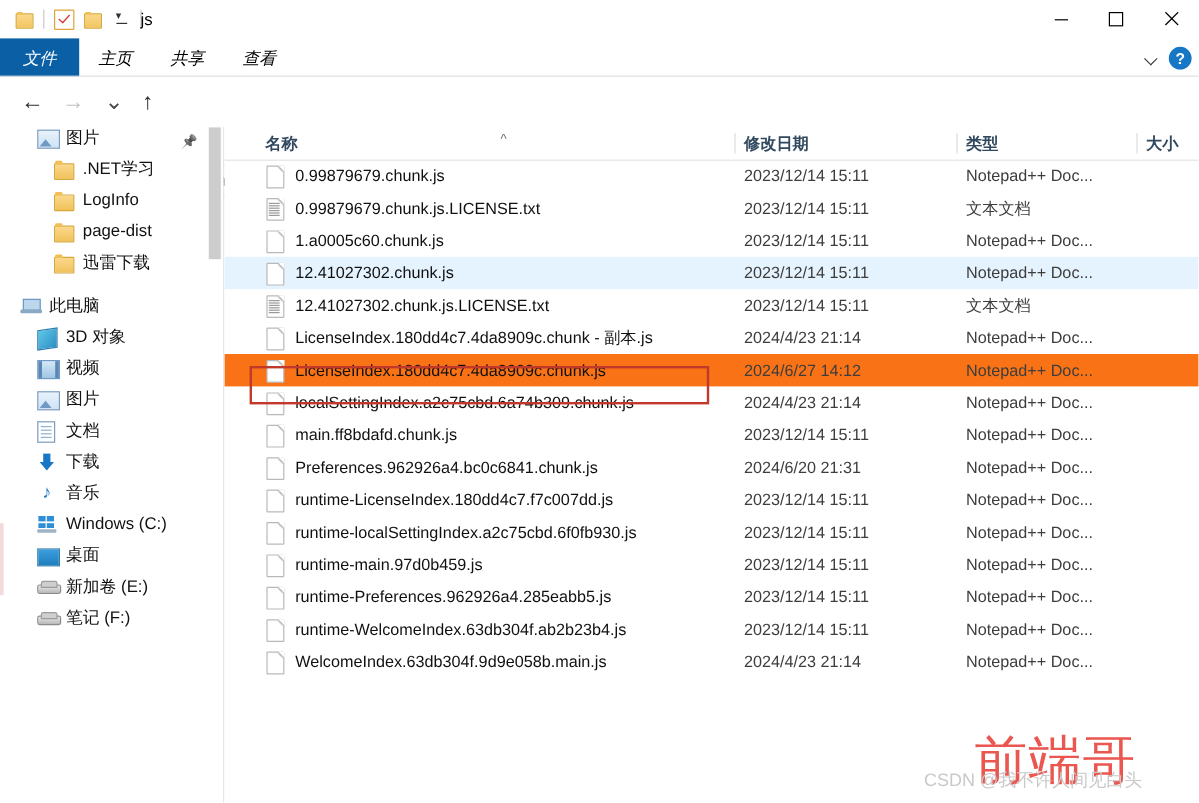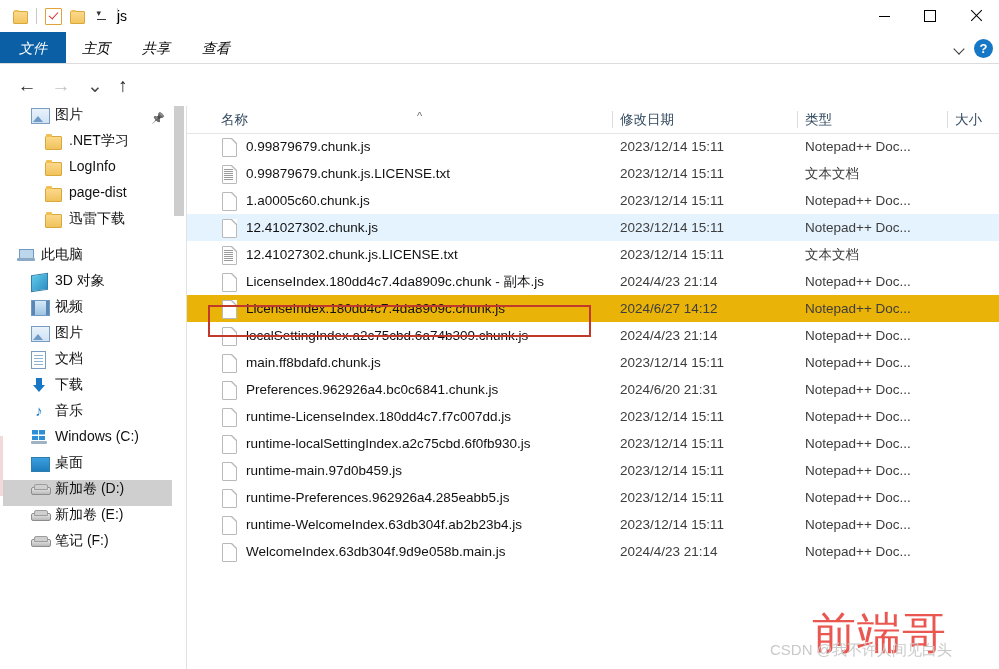--- a/index.html
+++ b/index.html
@@ -112,31 +112,31 @@
       linear-gradient(#2e8fd6,#2e8fd6) 0 5.5px/6px 4.5px no-repeat,
       linear-gradient(#2e8fd6,#2e8fd6) 7px 5.5px/6px 4.5px no-repeat;}
   .ic-win:after{content:"";position:absolute;left:0;top:12px;width:16px;height:3px;background:#9fb3c4;border-radius:1px;}
   .ic-drive{width:18px;height:12px;position:relative;margin-top:3px;}
   .ic-drive:before{content:"";position:absolute;left:0;top:4px;width:18px;height:6px;background:linear-gradient(180deg,#e9e9e9,#b9b9b9);border:1px solid #8d8d8d;border-radius:2px;}
   .ic-drive:after{content:"";position:absolute;left:3px;top:1px;width:12px;height:4px;background:#cfcfcf;border:1px solid #9d9d9d;border-radius:2px 2px 0 0;}
 
   
   .listwrap{position:absolute;left:187px;top:106px;width:812px;height:563px;background:#fff;overflow:hidden;}
   .colhead{position:absolute;left:0;top:0;width:812px;height:27px;background:#fff;border-bottom:1px solid #e4e4e4;}
-  .col{position:absolute;top:0;height:27px;line-height:27px;font-size:13.5px;color:#31495f;cursor:default;}
+  .col{position:absolute;top:0;height:27px;line-height:27px;font-size:13.5px;color:#31495f;cursor:default;font-weight:bold;}
   .col-name{left:34px;}
   .col-date{left:433px;}
   .col-type{left:618px;}
   .col-size{left:768px;}
   .coldiv{position:absolute;top:5px;width:1px;height:17px;background:#dcdcdc;}
   .sortmark{position:absolute;left:230px;top:4px;font-size:11px;color:#6b6b6b;}
 
   .rows{position:absolute;left:0;top:27px;width:812px;}
   .row{position:relative;height:27px;display:flex;align-items:center;cursor:default;}
-  .row.sel{background:#eab308;}
+  .row.sel{background:#f97316;}
   .row.sel2{background:#e5f3ff;}
   .fico{width:16px;height:18px;margin-left:34px;margin-right:9px;flex:0 0 16px;position:relative;}
   .fico .pg{position:absolute;left:1px;top:0;width:13px;height:17px;background:#fff;border:1px solid #b9b9b9;border-radius:1px;}
   .fico .pg:after{content:"";position:absolute;right:-1px;top:-1px;width:0;height:0;border-left:5px solid transparent;border-top:5px solid #fff;
      filter:drop-shadow(-1px 1px 0 #b9b9b9);}
   .fico.txt .pg{background:#fdfdfd;}
   .fico.txt .lines{position:absolute;left:3px;top:4px;width:9px;height:1px;background:#9a9a9a;
     box-shadow:0 2px 0 #9a9a9a,0 4px 0 #9a9a9a,0 6px 0 #9a9a9a,0 8px 0 #9a9a9a,0 10px 0 #9a9a9a;}
   .fname{font-size:13.5px;color:#111;white-space:nowrap;}
   .fdate{position:absolute;left:433px;font-size:13.5px;color:#3d3d3d;white-space:nowrap;}
@@ -317,26 +317,20 @@
             <span class="ic-win" style="display: block; margin-left: 1px;"></span>
           </span>
           <span class="lbl">Windows (C:)</span>
         </div>
         <div class="nav-item">
           <span class="ni-ico" style="margin-left: 30px;">
             <span class="ic-desk" style="display: block; margin-left: 1px;"></span>
           </span>
           <span class="lbl">桌面</span>
         </div>
-        <div class="nav-item sel">
-          <span class="ni-ico" style="margin-left: 30px;">
-            <span class="ic-drive" style="display: block; margin-left: 1px;"></span>
-          </span>
-          <span class="lbl">新加卷 (D:)</span>
-        </div>
         <div class="nav-item">
           <span class="ni-ico" style="margin-left: 30px;">
             <span class="ic-drive" style="display: block; margin-left: 1px;"></span>
           </span>
           <span class="lbl">新加卷 (E:)</span>
         </div>
         <div class="nav-item">
           <span class="ni-ico" style="margin-left: 30px;">
             <span class="ic-drive" style="display: block; margin-left: 1px;"></span>
           </span>

